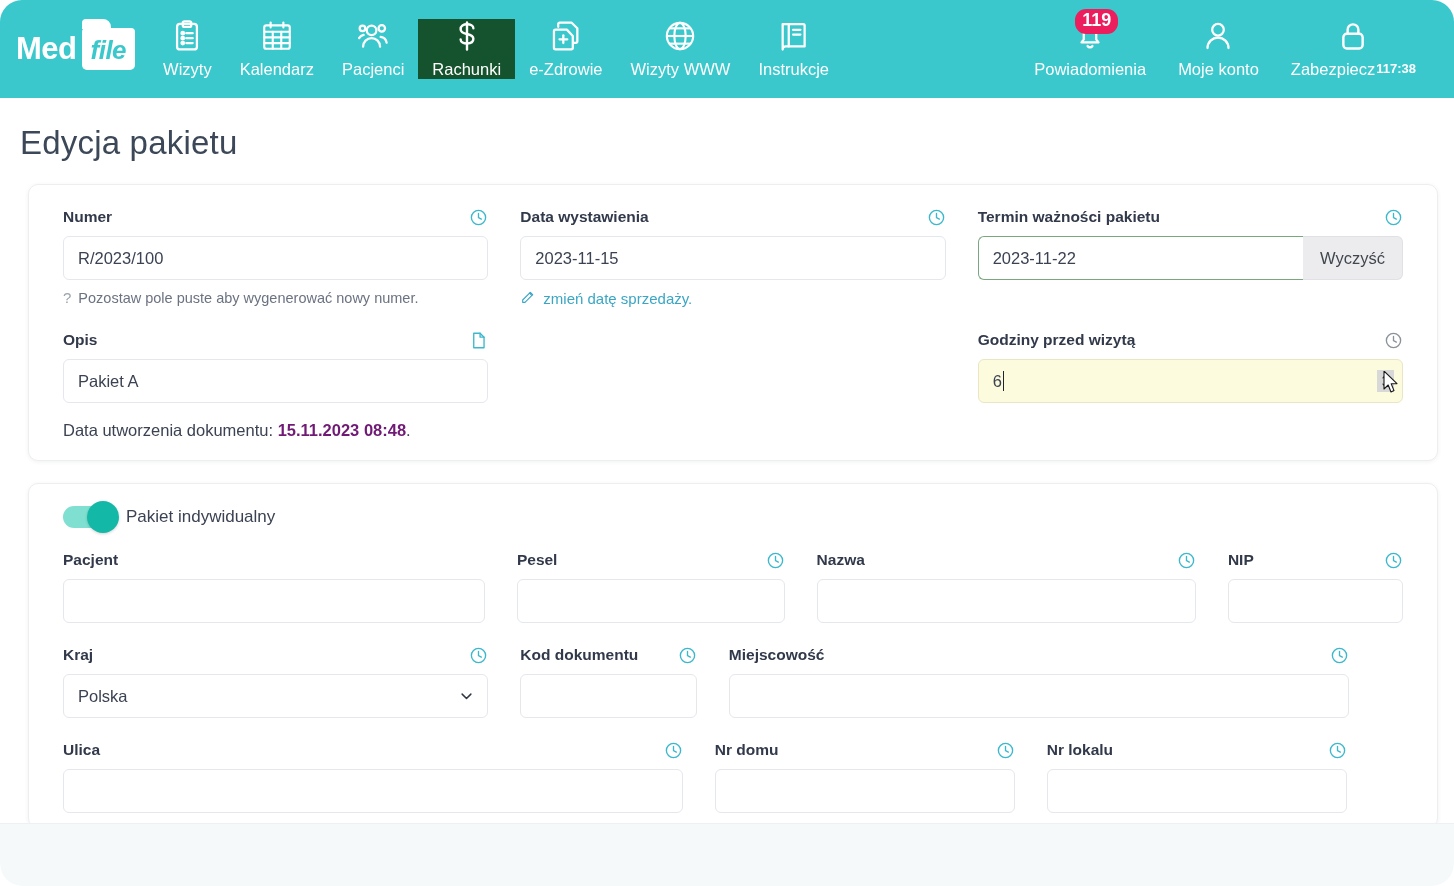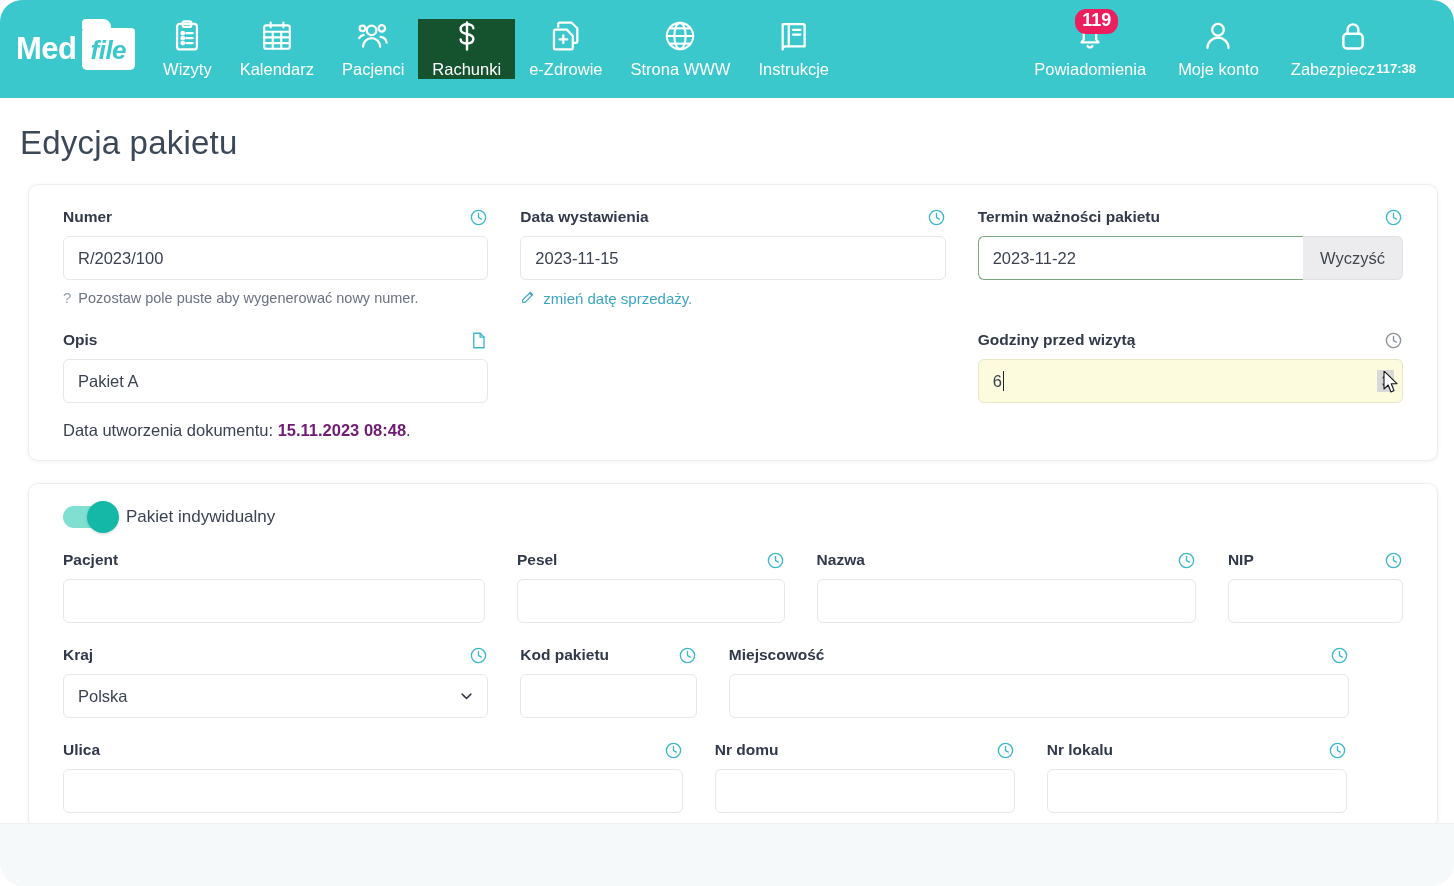--- a/index.html
+++ b/index.html
@@ -409,21 +409,21 @@
       <div class="nav-item">
         <span>
           <svg width="34" height="34" viewBox="0 0 24 24" fill="none" stroke="#ffffff" stroke-width="1.5">
             <circle cx="12" cy="12" r="9.3"></circle>
             <ellipse cx="12" cy="12" rx="4" ry="9.3"></ellipse>
             <line x1="2.7" y1="12" x2="21.3" y2="12"></line>
             <line x1="4.3" y1="6.6" x2="19.7" y2="6.6"></line>
             <line x1="4.3" y1="17.4" x2="19.7" y2="17.4"></line>
           </svg>
         </span>
-        <span>Strona WWW</span>
+        <span>Wizyty WWW</span>
       </div>
 
       <div class="nav-item">
         <span>
           <svg width="34" height="34" viewBox="0 0 24 24" fill="none" stroke="#ffffff" stroke-width="1.6" stroke-linecap="round" stroke-linejoin="round">
             <path d="M4 3.6h14.5a1 1 0 0 1 1 1v14.8H6.2A2.2 2.2 0 0 0 4 21.6z"></path>
             <line x1="8.3" y1="3.6" x2="8.3" y2="19.4"></line>
             <line x1="11.3" y1="7.6" x2="16.5" y2="7.6"></line>
             <line x1="11.3" y1="11" x2="16.5" y2="11"></line>
           </svg>
@@ -659,21 +659,21 @@
             <span class="select-arrow">
               <svg width="15" height="15" viewBox="0 0 24 24" fill="none" stroke="#2f3645" stroke-width="2.4" stroke-linecap="round" stroke-linejoin="round">
                 <polyline points="5,9 12,16 19,9"></polyline>
               </svg>
             </span>
           </div>
         </div>
 
         <div class="field c-15">
           <div class="field-head">
-            <span class="field-label">Kod pakietu</span>
+            <span class="field-label">Kod dokumentu</span>
             <span class="hint-icon">
               <svg width="19" height="19" viewBox="0 0 24 24" fill="none" stroke="#3bb8cc" stroke-width="1.7" stroke-linecap="round">
                 <circle cx="12" cy="12" r="9"></circle>
                   <path d="M12 6.8V12l3.6 2.1"></path>
               </svg>
             </span>
           </div>
           <input class="input" value="" style="">
         </div>
 

